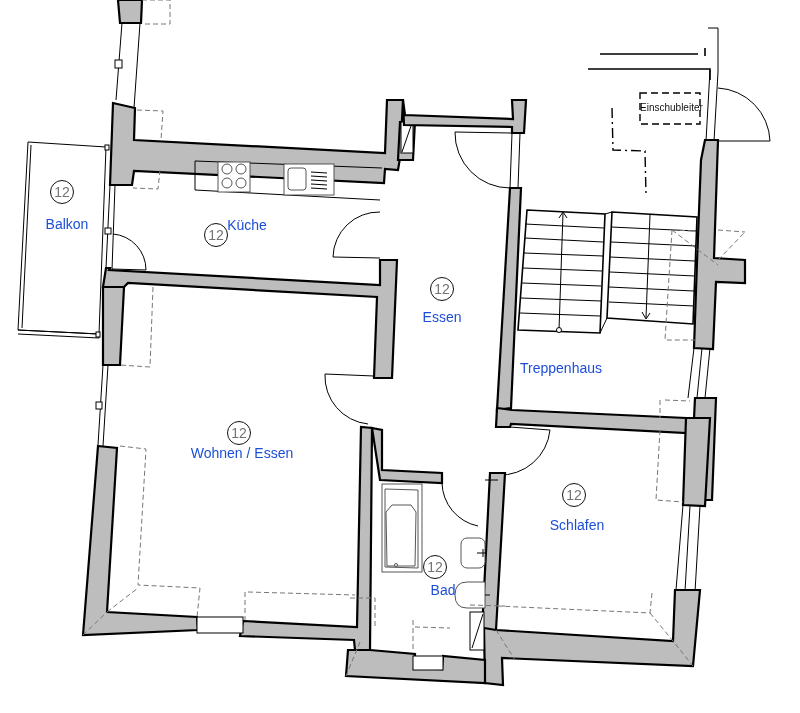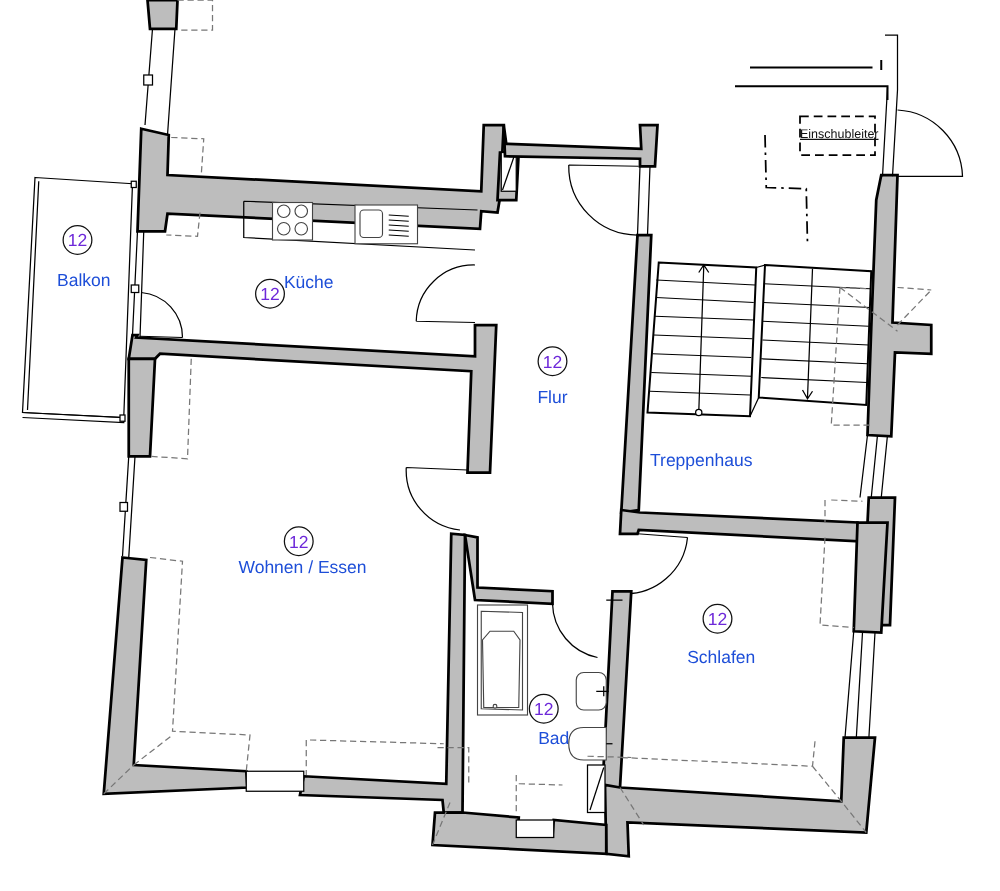--- a/index.html
+++ b/index.html
@@ -7,22 +7,22 @@
   svg { position:absolute; left:0; top:0; }
   .wall { fill:#bdbdbd; stroke:#000; stroke-width:2.2; stroke-linejoin:miter; }
   .thin { fill:none; stroke:#000; stroke-width:1; }
   .med { fill:none; stroke:#000; stroke-width:1.6; }
   .dash { fill:none; stroke:#777; stroke-width:1; stroke-dasharray:5,3; }
   .dashk { fill:none; stroke:#000; stroke-width:1.4; stroke-dasharray:7,4; }
   .dashdot { fill:none; stroke:#000; stroke-width:1.4; stroke-dasharray:10,4,2,4; }
   .white { fill:#fff; stroke:#000; stroke-width:1; }
   .appl { fill:#fff; stroke:#444; stroke-width:0.9; }
   .label { position:absolute; font-size:14px; color:#1d4ed8; white-space:nowrap; transform:translate(-50%,-50%); }
-  .num { position:absolute; width:22px; height:22px; border:1.2px solid #111; border-radius:50%; font-size:14px; line-height:22px; text-align:center; color:#6d28d9; transform:translate(-50%,-50%); background:#fff; }
-  .note { position:absolute; font-size:10px; color:#111; white-space:nowrap;text-decoration:underline; }
+  .num { position:absolute; width:22px; height:22px; border:1.2px solid #111; border-radius:50%; font-size:14px; line-height:22px; text-align:center; color:#737373; transform:translate(-50%,-50%); background:#fff; }
+  .note { position:absolute; font-size:10px; color:#111; white-space:nowrap; }
 </style>
 </head>
 <body>
 
 <svg width="800" height="713" viewBox="0 0 800 713">
 
   <path class="wall" d="M118,0 L142,0 L141,23 L120,23 Z"></path>
   <path class="thin" d="M122,23 L116,100 M140,23 L134,108"></path>
   <rect x="115" y="60" width="7" height="8" class="white"></rect>
   <path class="dash" d="M142,0 L170,0 L170,24 L142,24 M137,110 L163,111 L161,140"></path>
@@ -138,21 +138,21 @@
   <path class="dash" d="M350,598 L375,598 L375,627 M413,620 L413,650 M415,627 L450,628 M470,605 L505,606 M360,642 L346,676"></path>
 </svg>
 
 <div class="num" style="left:62px;top:192px">12</div>
 <div class="label" style="left:67px;top:224px">Balkon</div>
 
 <div class="num" style="left:216px;top:235px">12</div>
 <div class="label" style="left:247px;top:225px">Küche</div>
 
 <div class="num" style="left:442px;top:289px">12</div>
-<div class="label" style="left:442px;top:317px">Flur</div>
+<div class="label" style="left:442px;top:317px">Essen</div>
 
 <div class="label" style="left:561px;top:368px">Treppenhaus</div>
 
 <div class="num" style="left:239px;top:433px">12</div>
 <div class="label" style="left:242px;top:453px">Wohnen / Essen</div>
 
 <div class="num" style="left:435px;top:567px">12</div>
 <div class="label" style="left:443px;top:590px">Bad</div>
 
 <div class="num" style="left:574px;top:495px">12</div>

